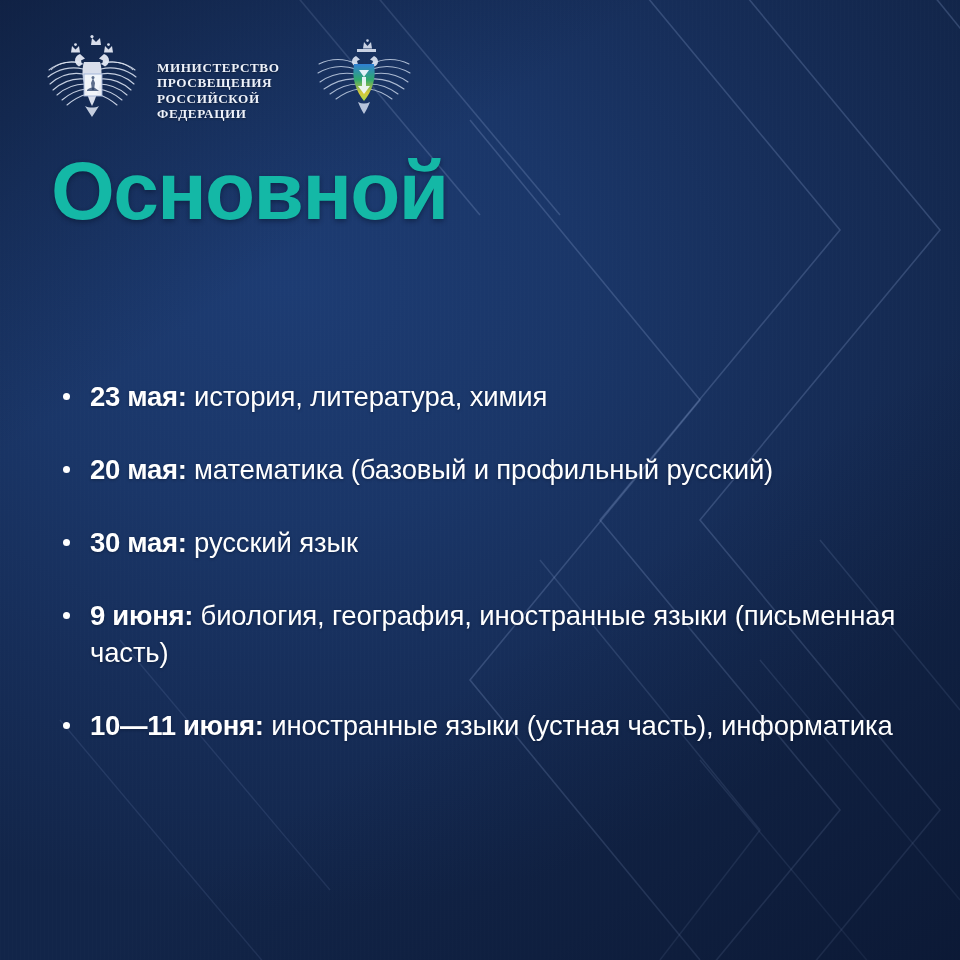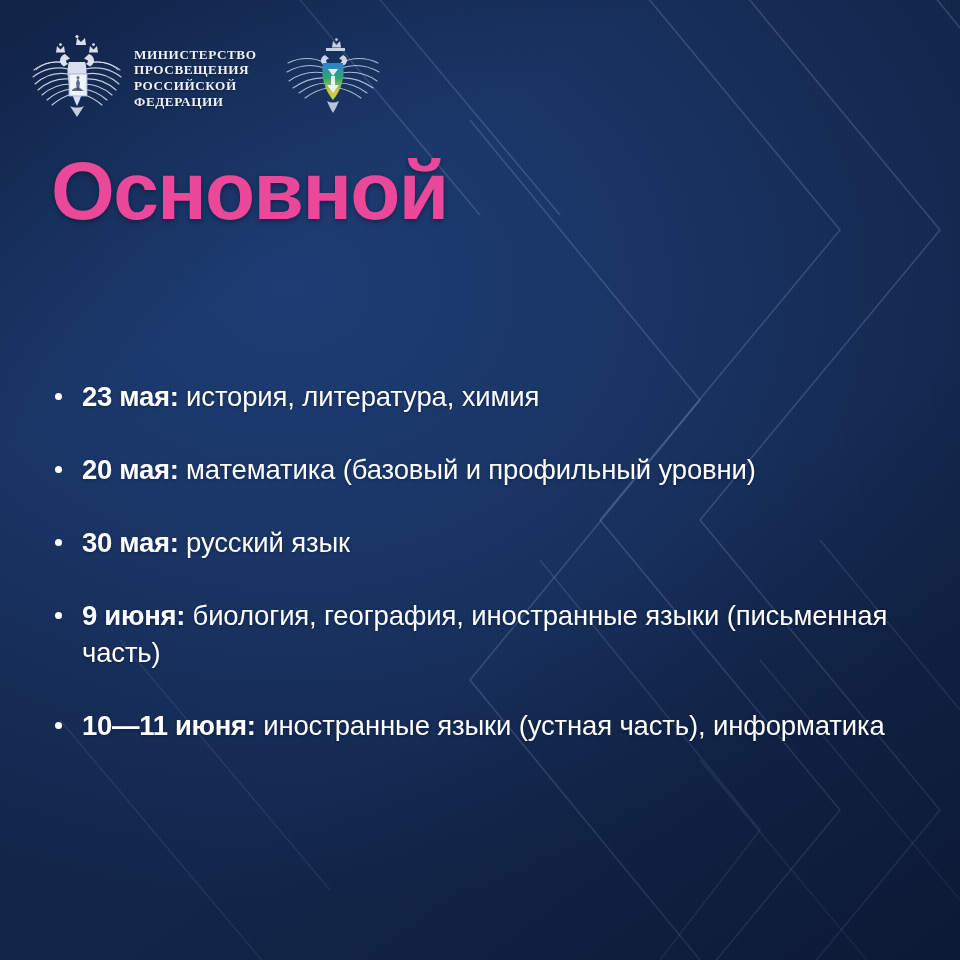--- a/index.html
+++ b/index.html
@@ -40,25 +40,25 @@
   }
   .bg-lines {
     position: absolute;
     inset: 0;
   }
   .bg-lines svg { display: block; width: 960px; height: 960px; }
 
   
   .header {
     position: absolute;
-    left: 24px;
+    left: 39px;
     top: 34px;
     display: flex;
-    align-items: center;
-    gap: 0px;
+    align-items: flex-end;
+    gap: 8px;
   }
   .emblem-min { width: 106px; height: 88px; flex: none; }
   .emblem-min svg { display:block; width:106px; height:88px; }
 
   .ministry-text {
     margin-left: 4px;
     color: #eef2fa;
     font-family: "Liberation Serif", "DejaVu Serif", serif;
     font-weight: 700;
     font-size: 13.2px;
@@ -72,34 +72,34 @@
 
   .emblem-rbn { width: 104px; height: 86px; flex: none; margin-left: 24px; }
   .emblem-rbn svg { display:block; width:104px; height:86px; }
 
   
   .title {
     position: absolute;
     left: 51px;
     top: 146px;
     width: 860px;
-    color: #ec4899;
+    color: #14b8a6;
     font-family: "Liberation Sans", "DejaVu Sans", sans-serif;
     font-weight: 700;
     font-size: 82px;
     line-height: 90px;
     letter-spacing: -1.6px;
     text-shadow: 0 2px 5px rgba(5,14,34,.45);
   }
   .title .tline { display: block; white-space: nowrap; }
 
   
   .schedule {
     position: absolute;
-    left: 50px;
+    left: 58px;
     top: 378px;
     width: 880px;
   }
   .item {
     position: relative;
     padding-left: 32px;
     margin-bottom: 36px;
     color: #ffffff;
     font-family: "Liberation Sans", "DejaVu Sans", sans-serif;
     font-weight: 400;
@@ -278,21 +278,21 @@
 
     <div class="item">
       <span class="bullet"></span>
       <span class="date">23 мая:</span>
       <span class="subjects">история, литература, химия</span>
     </div>
 
     <div class="item">
       <span class="bullet"></span>
       <span class="date">20 мая:</span>
-      <span class="subjects">математика (базовый и профильный уровни)</span>
+      <span class="subjects">математика (базовый и профильный русский)</span>
     </div>
 
     <div class="item">
       <span class="bullet"></span>
       <span class="date">30 мая:</span>
       <span class="subjects">русский язык</span>
     </div>
 
 
     <div class="item">

